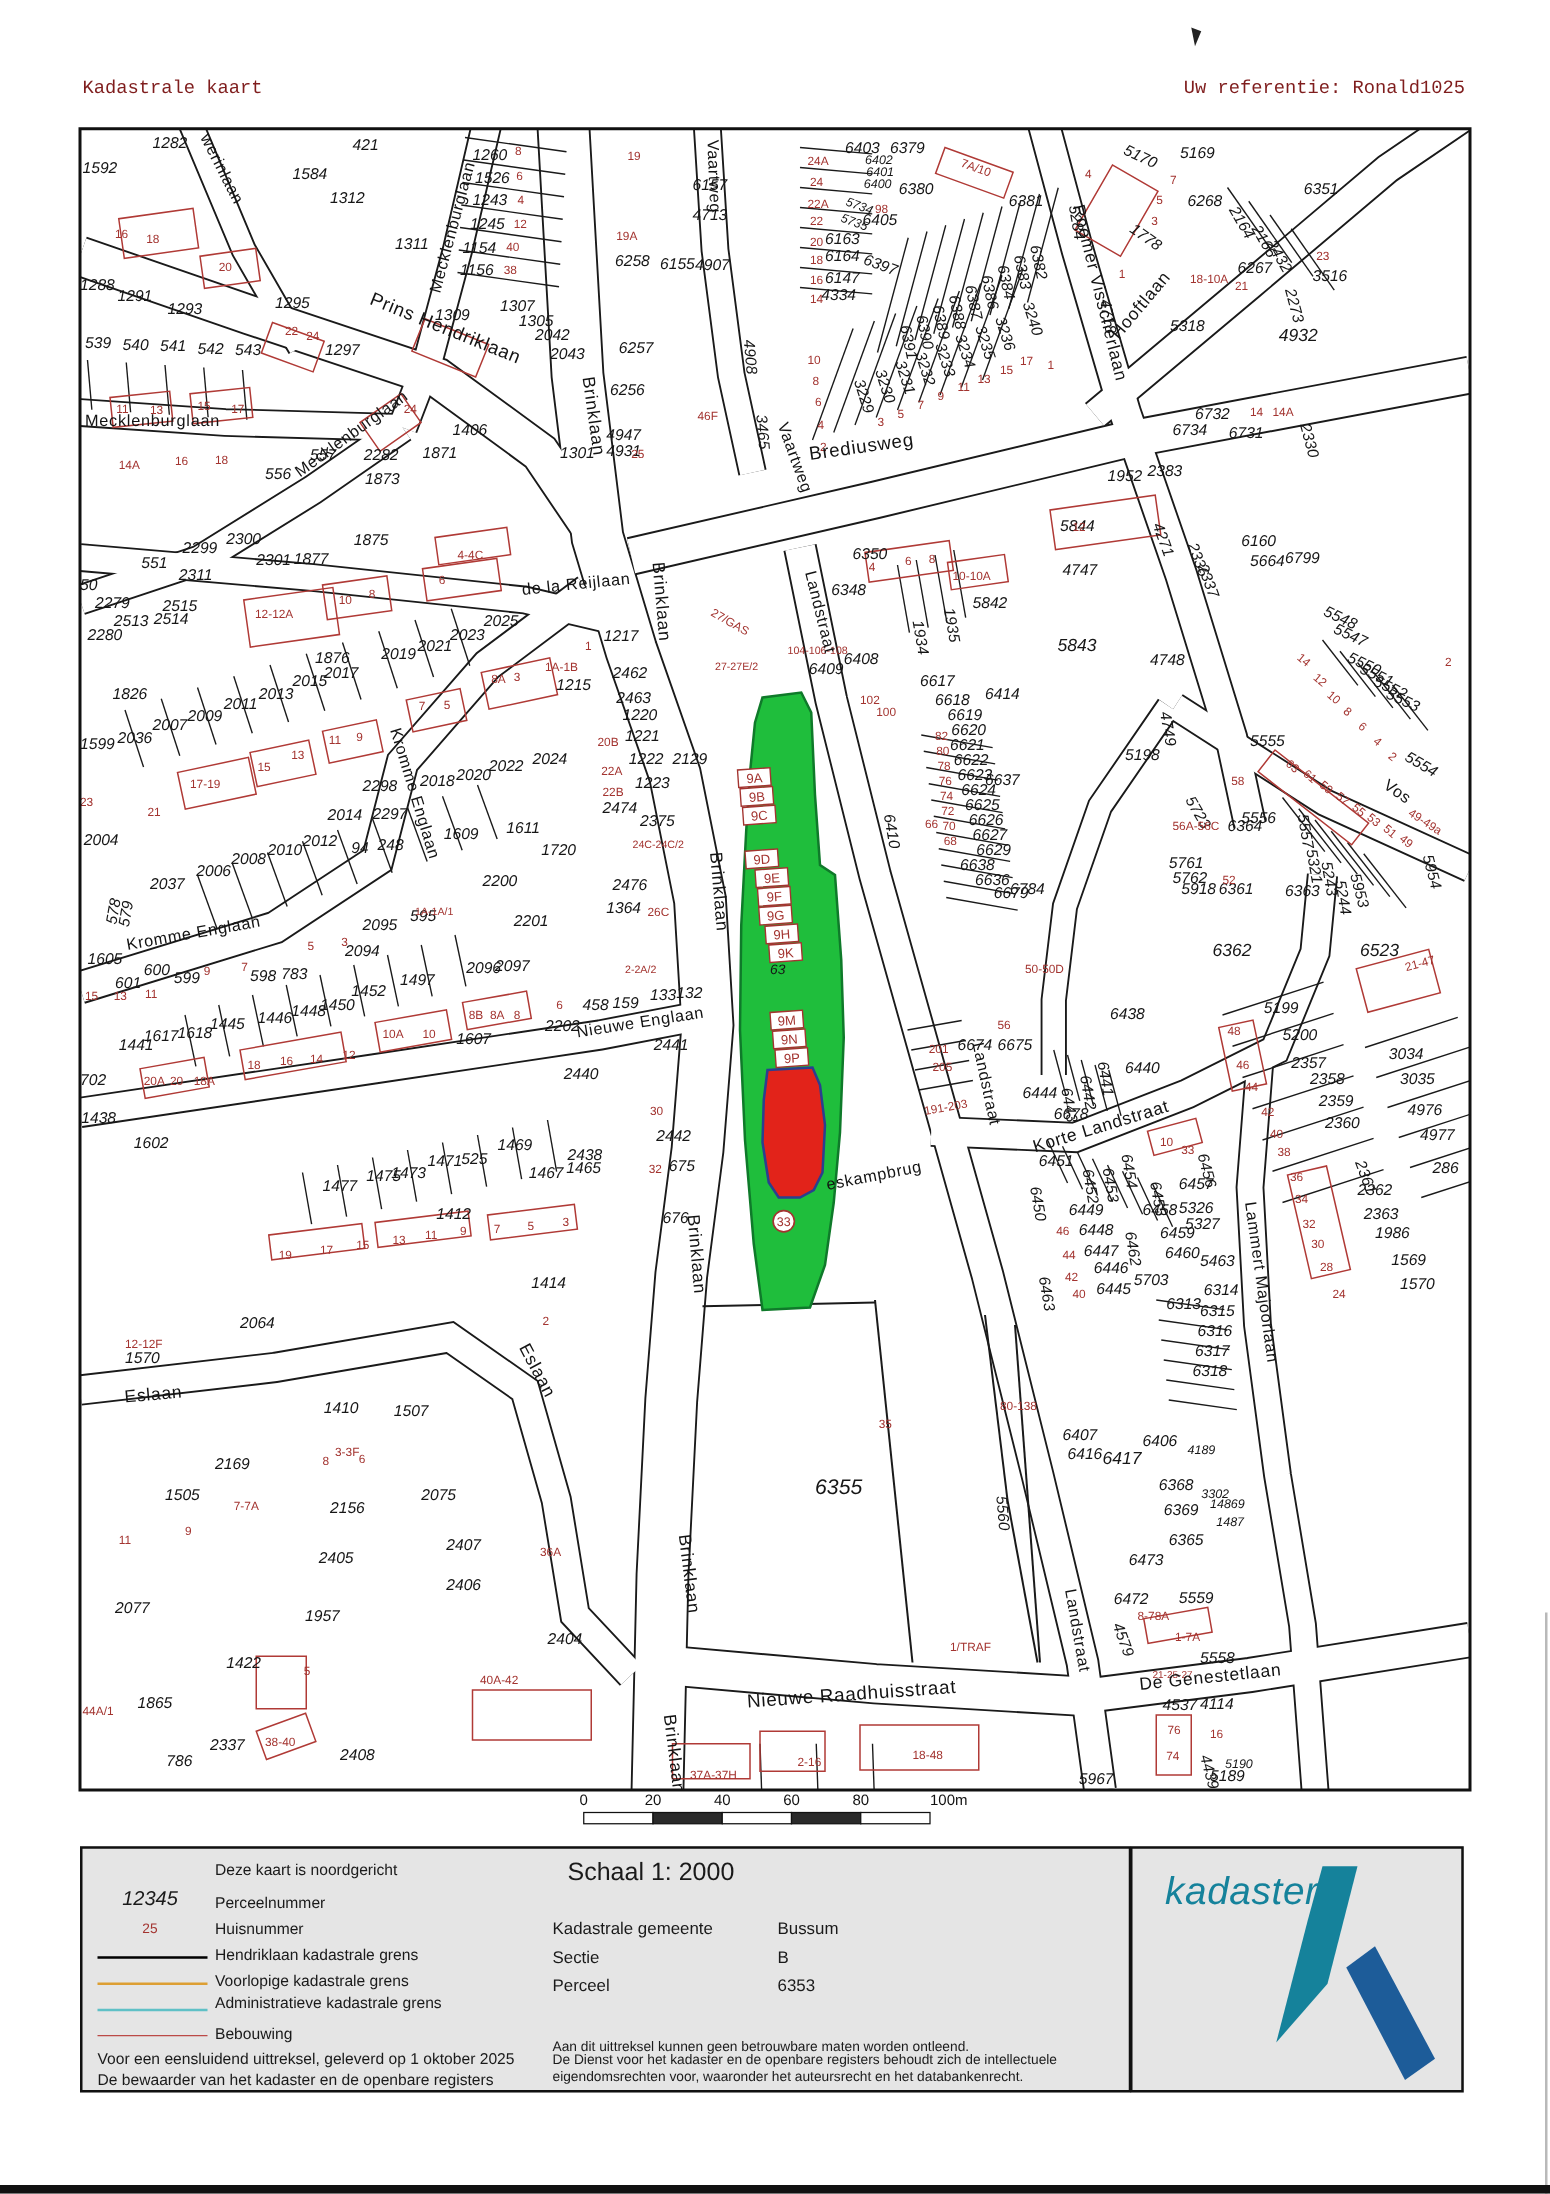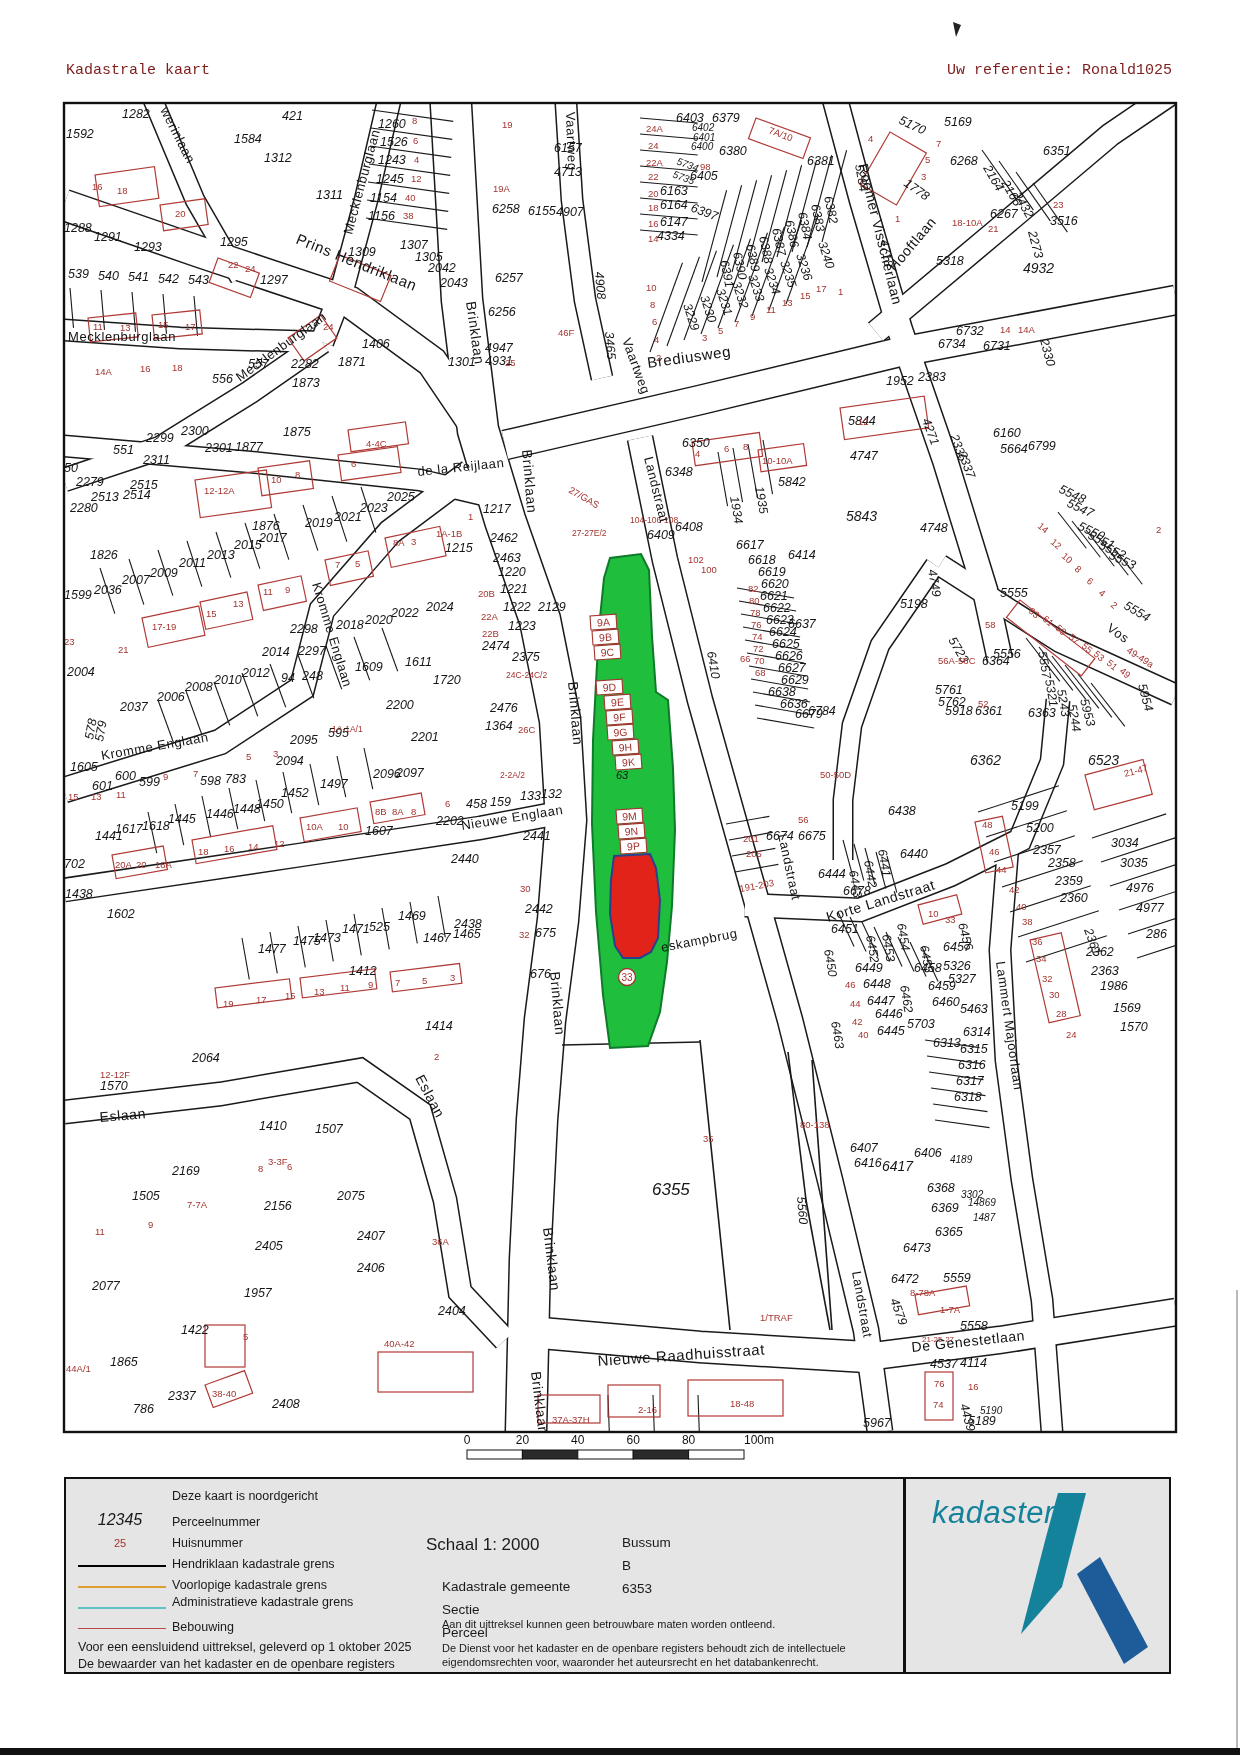--- a/index.html
+++ b/index.html
@@ -10,22 +10,22 @@
   #mapwrap{position:absolute;left:0;top:0;}
   .box{position:absolute;border:2px solid #111;background:#e5e5e5;box-sizing:border-box;}
   #legendbox{left:64px;top:1477px;width:841px;height:197px;}
   #logobox{left:904px;top:1477px;width:267px;height:197px;}
   .leg-row{position:absolute;left:106px;font-size:12.5px;white-space:nowrap;}
   .leg-sym{position:absolute;width:88px;text-align:center;left:10px;}
   .leg-line{position:absolute;left:12px;width:88px;height:0;border-top:2.5px solid #000;}
   .it{font-style:italic;}
   .red{color:#a33430;}
   .leg-foot{position:absolute;left:12px;font-size:12.5px;line-height:17px;white-space:nowrap;}
-  .info-schaal{position:absolute;left:360px;top:8px;font-size:17px;margin-top:48px;}
-  .info-row{position:absolute;left:376px;font-size:13.5px;margin-top:44px;}
+  .info-schaal{position:absolute;left:388px;top:8px;font-size:20px;}
+  .info-row{position:absolute;left:376px;font-size:13.5px;}
   .info-val{position:absolute;left:556px;font-size:13.5px;}
   .info-disc{position:absolute;left:376px;font-size:11px;line-height:14px;white-space:nowrap;}
   #logo-word{position:absolute;left:26px;top:16px;font-size:31px;font-style:italic;color:#15829B;letter-spacing:0.5px;}
   #scan-right{position:absolute;left:1236px;top:1290px;width:2px;height:465px;background:#b9b9b9;}
   #scan-bottom{position:absolute;left:0;top:1748px;width:1240px;height:7px;background:#111;}
   svg text{font-family:"Liberation Sans",sans-serif;}
 </style>
 </head>
 <body>
 
@@ -955,21 +955,21 @@
   <div class="leg-foot" style="top:160px">Voor een eensluidend uittreksel, geleverd op 1 oktober 2025</div>
   <div class="leg-foot" style="top:177px">De bewaarder van het kadaster en de openbare registers</div>
 
   <div class="info-schaal">Schaal 1: 2000</div>
   <div class="info-row" style="top:56px">Kadastrale gemeente</div>
   <div class="info-val" style="top:56px">Bussum</div>
   <div class="info-row" style="top:79px">Sectie</div>
   <div class="info-val" style="top:79px">B</div>
   <div class="info-row" style="top:102px">Perceel</div>
   <div class="info-val" style="top:102px">6353</div>
-  <div class="info-disc" style="top:138px">Aan dit uittreksel kunnen geen betrouwbare maten worden ontleend.</div>
+  <div class="info-disc" style="top:152px">Aan dit uittreksel kunnen geen betrouwbare maten worden ontleend.</div>
   <div class="info-disc" style="top:162px">De Dienst voor het kadaster en de openbare registers behoudt zich de intellectuele</div>
   <div class="info-disc" style="top:176px">eigendomsrechten voor, waaronder het auteursrecht en het databankenrecht.</div>
 </div>
 
 <div class="box" id="logobox">
   <div id="logo-word">kadaster</div>
   <svg width="263" height="193" style="position:absolute;left:0;top:0">
     <polygon points="152,14 180,14 156,108 115,155 140,58" fill="#15829B"></polygon>
     <polygon points="171,95 194,78 242,168 218,185" fill="#1D5C99"></polygon>
   </svg>

